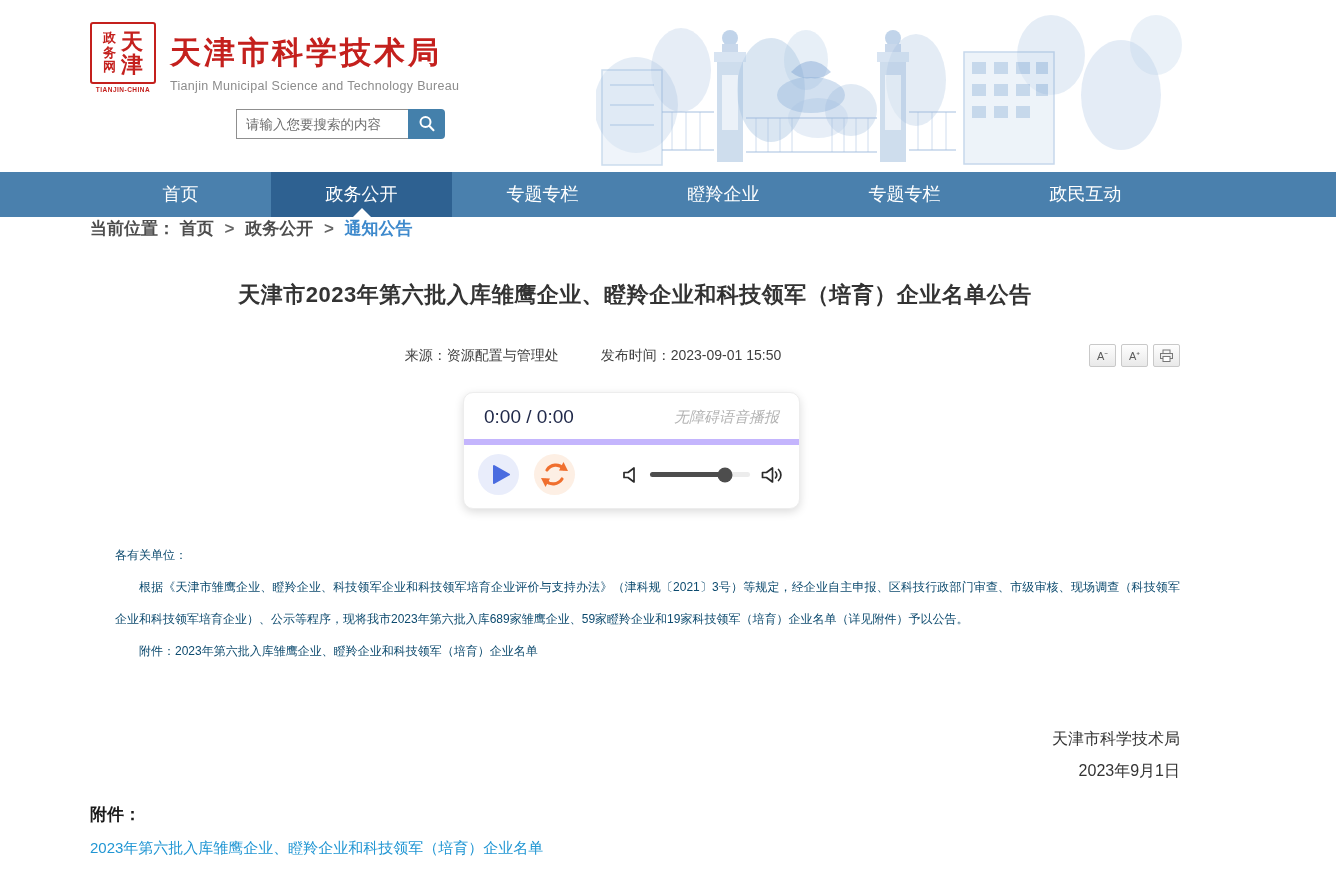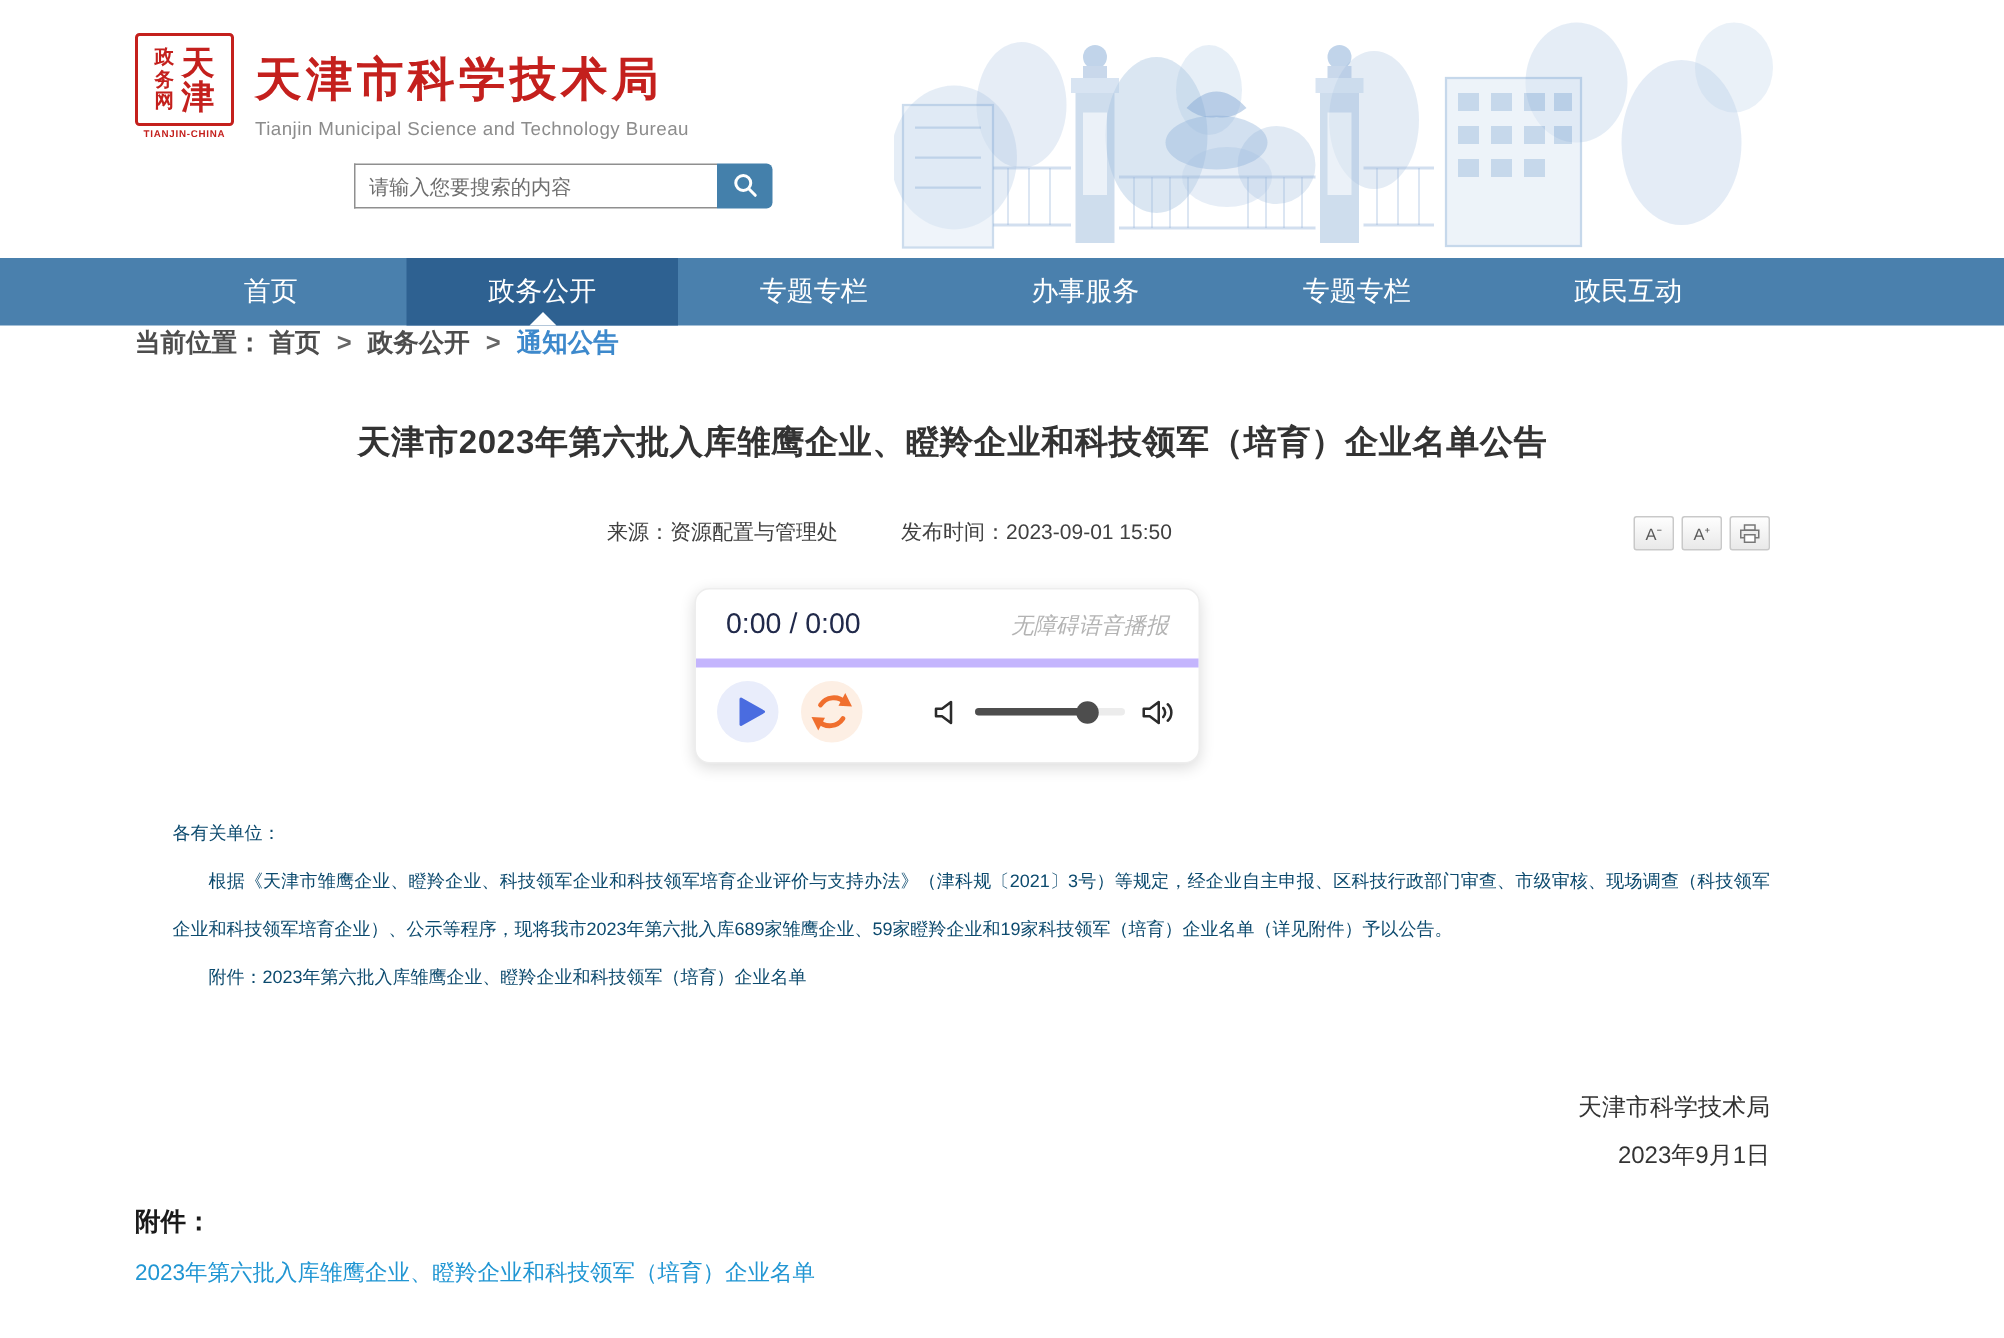--- a/index.html
+++ b/index.html
@@ -11,21 +11,21 @@
   .logo { position:absolute; left:90px; top:22px; display:flex; align-items:flex-start; }
   .seal { width:66px; text-align:center; color:#c4201d; }
   .seal-box { display:flex; justify-content:center; align-items:center; gap:3px; border:2px solid #c4201d; border-radius:3px; padding:3px 4px; height:62px; background:#fff; }
   .seal-left { width:15px; font-size:13px; font-weight:bold; line-height:1.15; word-break:break-all;text-align:center; }
   .seal-right { width:24px; font-size:22px; font-weight:bold; line-height:1.05; word-break:break-all; }
   .seal-caption { font-size:6.5px; font-weight:bold; letter-spacing:.5px; margin-top:2px; white-space:nowrap; }
   .title-block { margin-left:14px; padding-top:10px; }
   .site-title { color:#c4201d; font-size:31px; font-weight:bold; letter-spacing:3px; font-family:"Liberation Serif","DejaVu Serif",serif; }
   .site-subtitle { color:#8c8c8c; font-size:12.5px; margin-top:5px; letter-spacing:.3px; }
   .search { position:absolute; left:236px; top:109px; display:flex; }
-  .search input { width:242px; height:30px; border:1px solid #8f8f8f; border-right:none; padding:0 9px; font-size:13.5px; color:#333; outline:none; }
+  .search input { width:172px; height:30px; border:1px solid #8f8f8f; border-right:none; padding:0 9px; font-size:13.5px; color:#333; outline:none; }
   .search input::placeholder { color:#6e6e6e; }
   .search-btn { width:37px; height:30px; background:#4480ab; border:none; border-radius:0 4px 4px 0; cursor:pointer; display:flex; align-items:center; justify-content:center; }
 
   
   .nav { background:#4a80ad; height:45px; }
   .nav-inner { margin-left:90px; width:1086px; display:flex; }
   .nav-item { width:181px; line-height:45px; text-align:center; color:#fff; font-size:18px; cursor:pointer; position:relative; }
   .nav-item.active { background:#2e6191; }
   .nav-item.active::after { content:""; position:absolute; bottom:0; left:50%; margin-left:-9px; border-left:9px solid transparent; border-right:9px solid transparent; border-bottom:9px solid #fff; }
 
@@ -181,21 +181,21 @@
       </svg>
     </button>
   </div>
 </div>
 
 <div class="nav">
   <div class="nav-inner">
     <div class="nav-item">首页</div>
     <div class="nav-item active">政务公开</div>
     <div class="nav-item">专题专栏</div>
-    <div class="nav-item">办事服务</div>
+    <div class="nav-item">瞪羚企业</div>
     <div class="nav-item">专题专栏</div>
     <div class="nav-item">政民互动</div>
   </div>
 </div>
 
 <div class="main">
 
   <div class="breadcrumb">
     <span>当前位置：</span>
     <a>首页</a>

